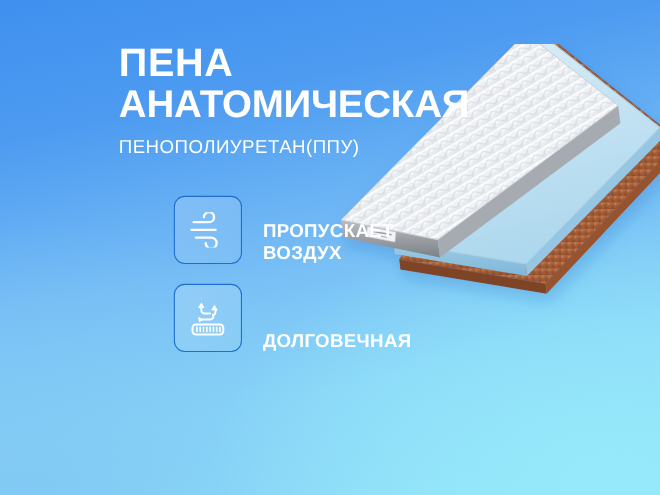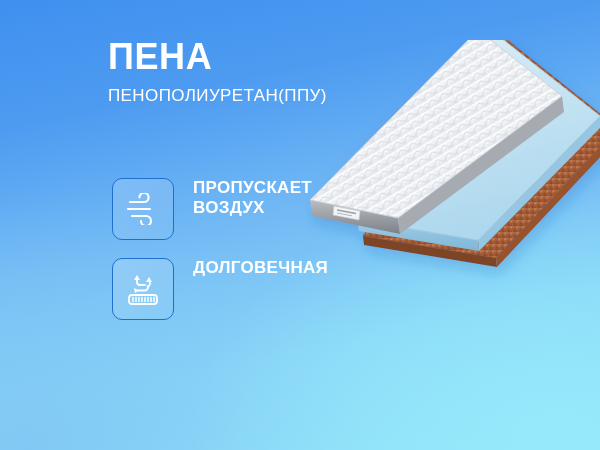--- a/index.html
+++ b/index.html
@@ -54,23 +54,24 @@
 
   
   .features {
     position: absolute;
     left: 112px;
     top: 178px;
     width: 330px;
   }
   .feature-row {
     display: flex;
-    align-items: flex-start;
+    align-items: flex-end;
     height: 62px;
     margin-bottom: 18px;
+    margin-left: 46px;
   }
   .icon-box {
     width: 62px;
     height: 62px;
     flex: 0 0 62px;
     border-radius: 10px;
     border: 1.6px solid #1f6fd0;
     background: linear-gradient(150deg, rgba(255,255,255,0.20) 0%, rgba(255,255,255,0.05) 100%);
     display: flex;
     align-items: center;
@@ -179,20 +180,21 @@
             <path d="M37 173 L52 175.8" stroke="#b3b8be" stroke-width="1"></path>
           </g>
         </g>
 
       </g>
     </svg>
   </div>
 
   <div class="headline">
     <div class="title-line">ПЕНА</div>
+    <div class="title-line second">АНАТОМИЧЕСКАЯ</div>
     <div class="subtitle">ПЕНОПОЛИУРЕТАН(ППУ)</div>
   </div>
 
   <div class="features">
 
     <div class="feature-row">
       <div class="icon-box">
         <span>
           <svg width="38" height="32" viewBox="0 0 38 32" fill="none" stroke="#ffffff" stroke-width="2.1" stroke-linecap="round">
             <path d="M6 9 H20 a4.6 4.6 0 1 0 -4.6 -4.6"></path>

